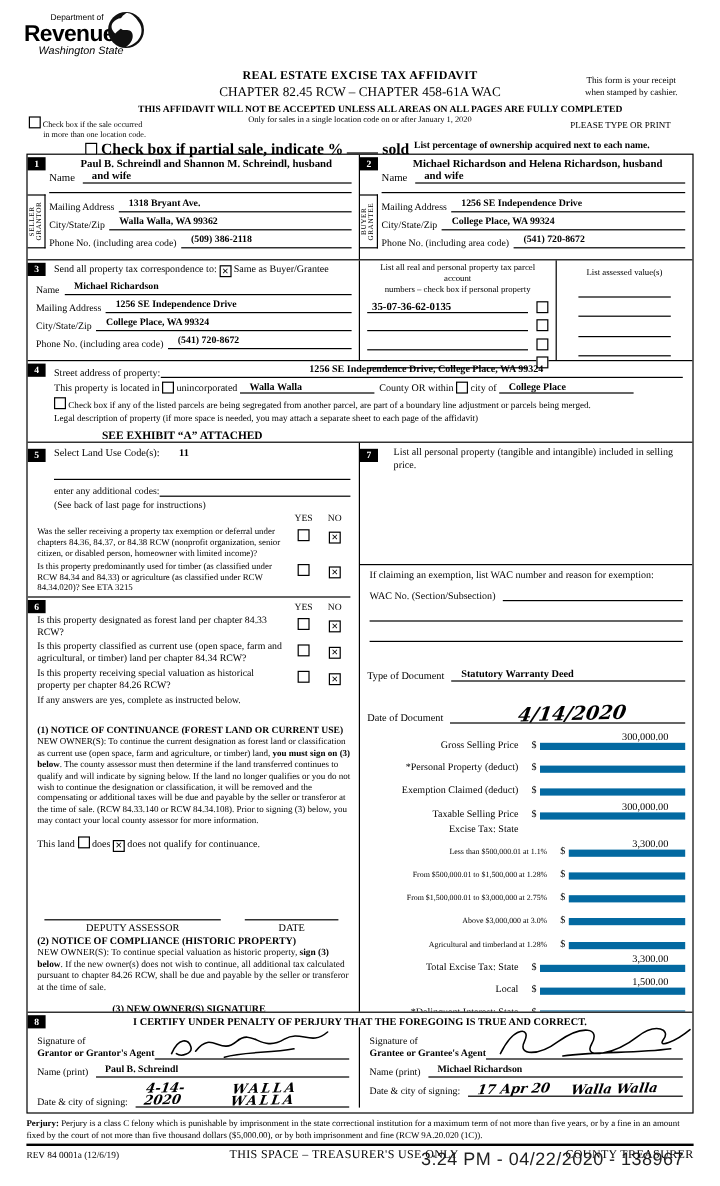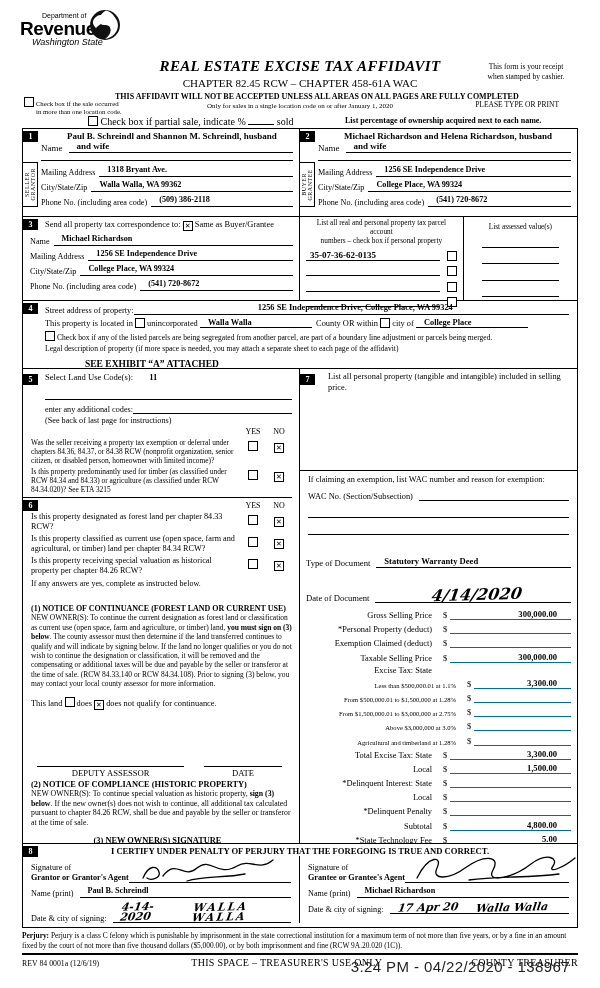--- a/index.html
+++ b/index.html
@@ -7,28 +7,28 @@
        font-family:"Liberation Serif",serif;font-size:9px;position:relative;overflow:hidden;}
   .b{font-weight:bold;}
   
   .hdr{position:relative;height:128px;}
   .logo{position:absolute;left:20px;top:12px;line-height:1;}
   .logo .dept{font-size:7px;margin-left:22px;font-family:"Liberation Sans",sans-serif;}
   .logo .rev{font-size:19px;font-weight:bold;font-family:"Liberation Sans",sans-serif;letter-spacing:-0.5px;}
   .logo .ws{font-size:9px;font-style:italic;margin-left:12px;font-family:"Liberation Sans",sans-serif;}
   .swirl{position:absolute;left:88px;top:8px;}
   .hdr-c{position:absolute;left:115px;top:58px;width:370px;text-align:center;}
-  .title{font-size:15px;font-weight:bold;letter-spacing:0.3px;font-style:italic;}
+  .title{font-size:10px;font-weight:bold;letter-spacing:0.3px;}
   .chapter{font-size:11px;margin-top:2px;}
   .notice{font-size:8px;font-weight:bold;margin-top:3px;white-space:nowrap;}
   .onlyfor{font-size:7px;margin-top:1px;}
   .hdr-r{position:absolute;right:24px;top:62px;width:100px;font-size:7.5px;text-align:center;line-height:1.3;}
   .ptp{position:absolute;right:41px;top:100px;font-size:7.5px;}
   .cbrow1{position:absolute;left:24px;top:97px;font-size:6.8px;line-height:1.25;}
-  .cbrow2{position:absolute;left:88px;top:116px;font-size:10px;font-weight:normal;}
+  .cbrow2{position:absolute;left:71px;top:116px;font-size:13px;font-weight:bold;}
   .ownote{position:absolute;left:345px;top:116px;font-size:8px;font-weight:bold;}
   
   .cb{display:inline-block;width:8px;height:8px;border:1px solid #000;line-height:8px;
       font-size:7px;text-align:center;vertical-align:-1px;font-weight:normal;background:#fff;}
   
   .main{margin:0 22px;border:1px solid #000;}
   .row{box-sizing:border-box;position:relative;}
   .nb{position:absolute;left:0;top:2px;width:15px;height:11px;background:#000;color:#fff;
       font-size:8px;font-weight:bold;text-align:center;line-height:11px;}
   
@@ -103,21 +103,21 @@
   .exfull{border-bottom:1px solid #000;height:11px;margin-top:5px;}
   .docrow{display:flex;align-items:flex-end;margin-top:7px;font-size:8.6px;}
   .docrow .lab{padding-right:6px;white-space:nowrap;margin-top:16px;}
   .hand{font-family:"DejaVu Serif",serif;font-style:italic;display:inline-block;transform:skewX(-10deg) rotate(-1.5deg);font-weight:bold;}
   .hand-lg{font-size:16px;line-height:12px;}
   .money{margin-top:6px;}
   .mrow{display:flex;align-items:flex-end;margin-top:3.2px;}
   .mlab{flex:0 0 126px;text-align:right;font-size:8.4px;white-space:nowrap;}
   .mrow.sm .mlab{flex:0 0 150px;font-size:6.6px;}
   .mdollar{flex:0 0 10px;text-align:center;margin-left:8px;font-size:8.4px;}
-  .mline{flex:1;border-bottom:1px solid #0369a1;text-align:right;padding-right:14px;font-weight:bold;font-size:8.6px;min-height:10px;}
+  .mline{flex:1;border-bottom:6px solid #0369a1;text-align:right;padding-right:14px;font-weight:normal;font-size:8.6px;min-height:10px;}
   .mhead{margin-top:3px;font-size:8.6px;}
   .mhead .mlab{font-weight:normal;}
   
   .rE{border-top:1px solid #000;height:84px;box-sizing:border-box;position:relative;padding-top:2px;}
   .certify{text-align:center;font-weight:bold;font-size:8.6px;}
   .sighalves{display:flex;}
   .shalf{width:50%;box-sizing:border-box;padding:2px 8px 0 8px;}
   .shalf.l{border-right:1px solid #000;}
   .sigrow{display:flex;align-items:flex-end;}
   .siglab{font-size:8.2px;line-height:1.25;white-space:nowrap;}

